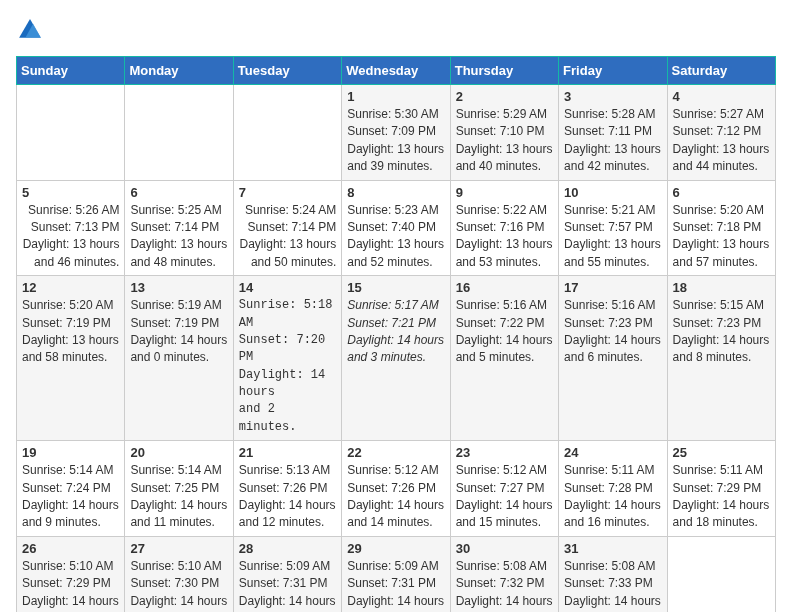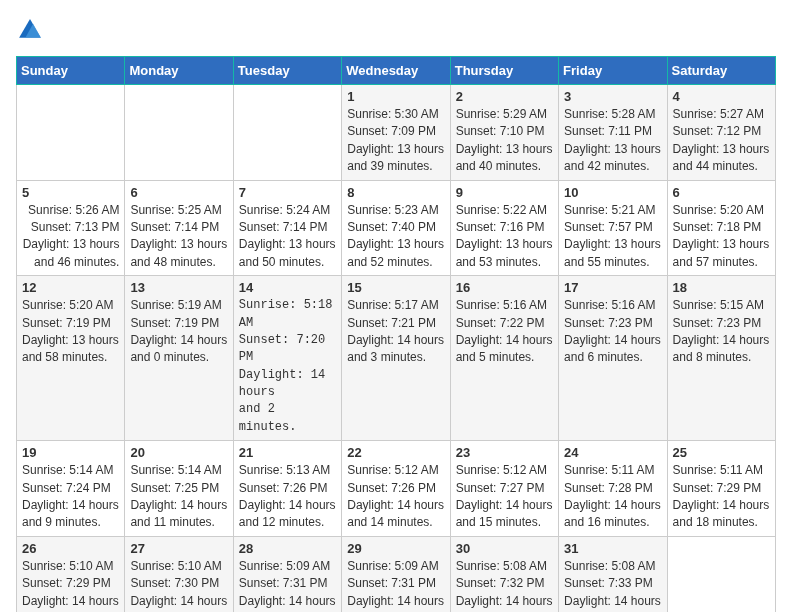--- a/index.html
+++ b/index.html
@@ -160,21 +160,21 @@
         </td>
         <td>
           <div class="day-num">6</div>
           <div class="day-detail" style="white-space: pre-line;">Sunrise: 5:25 AM
 Sunset: 7:14 PM
 Daylight: 13 hours
 and 48 minutes.</div>
         </td>
         <td>
           <div class="day-num">7</div>
-          <div class="day-detail" style="white-space: pre-line;">Sunrise: 5:24 AM
+          <div class="day-detail" style="white-space: pre-line; text-align: right;">Sunrise: 5:24 AM
 Sunset: 7:14 PM
 Daylight: 13 hours
 and 50 minutes.</div>
         </td>
         <td>
           <div class="day-num">8</div>
           <div class="day-detail" style="white-space: pre-line;">Sunrise: 5:23 AM
 Sunset: 7:40 PM
 Daylight: 13 hours
 and 52 minutes.</div>
@@ -218,21 +218,21 @@
         </td>
         <td>
           <div class="day-num">14</div>
           <div class="day-detail" style="white-space: pre-line; font-family: Liberation Mono, monospace;">Sunrise: 5:18 AM
 Sunset: 7:20 PM
 Daylight: 14 hours
 and 2 minutes.</div>
         </td>
         <td>
           <div class="day-num">15</div>
-          <div class="day-detail" style="white-space: pre-line;">Sunrise: 5:17 AM
+          <div class="day-detail" style="white-space: pre-line; font-style: italic;">Sunrise: 5:17 AM
 Sunset: 7:21 PM
 Daylight: 14 hours
 and 3 minutes.</div>
         </td>
         <td>
           <div class="day-num">16</div>
           <div class="day-detail" style="white-space: pre-line;">Sunrise: 5:16 AM
 Sunset: 7:22 PM
 Daylight: 14 hours
 and 5 minutes.</div>

